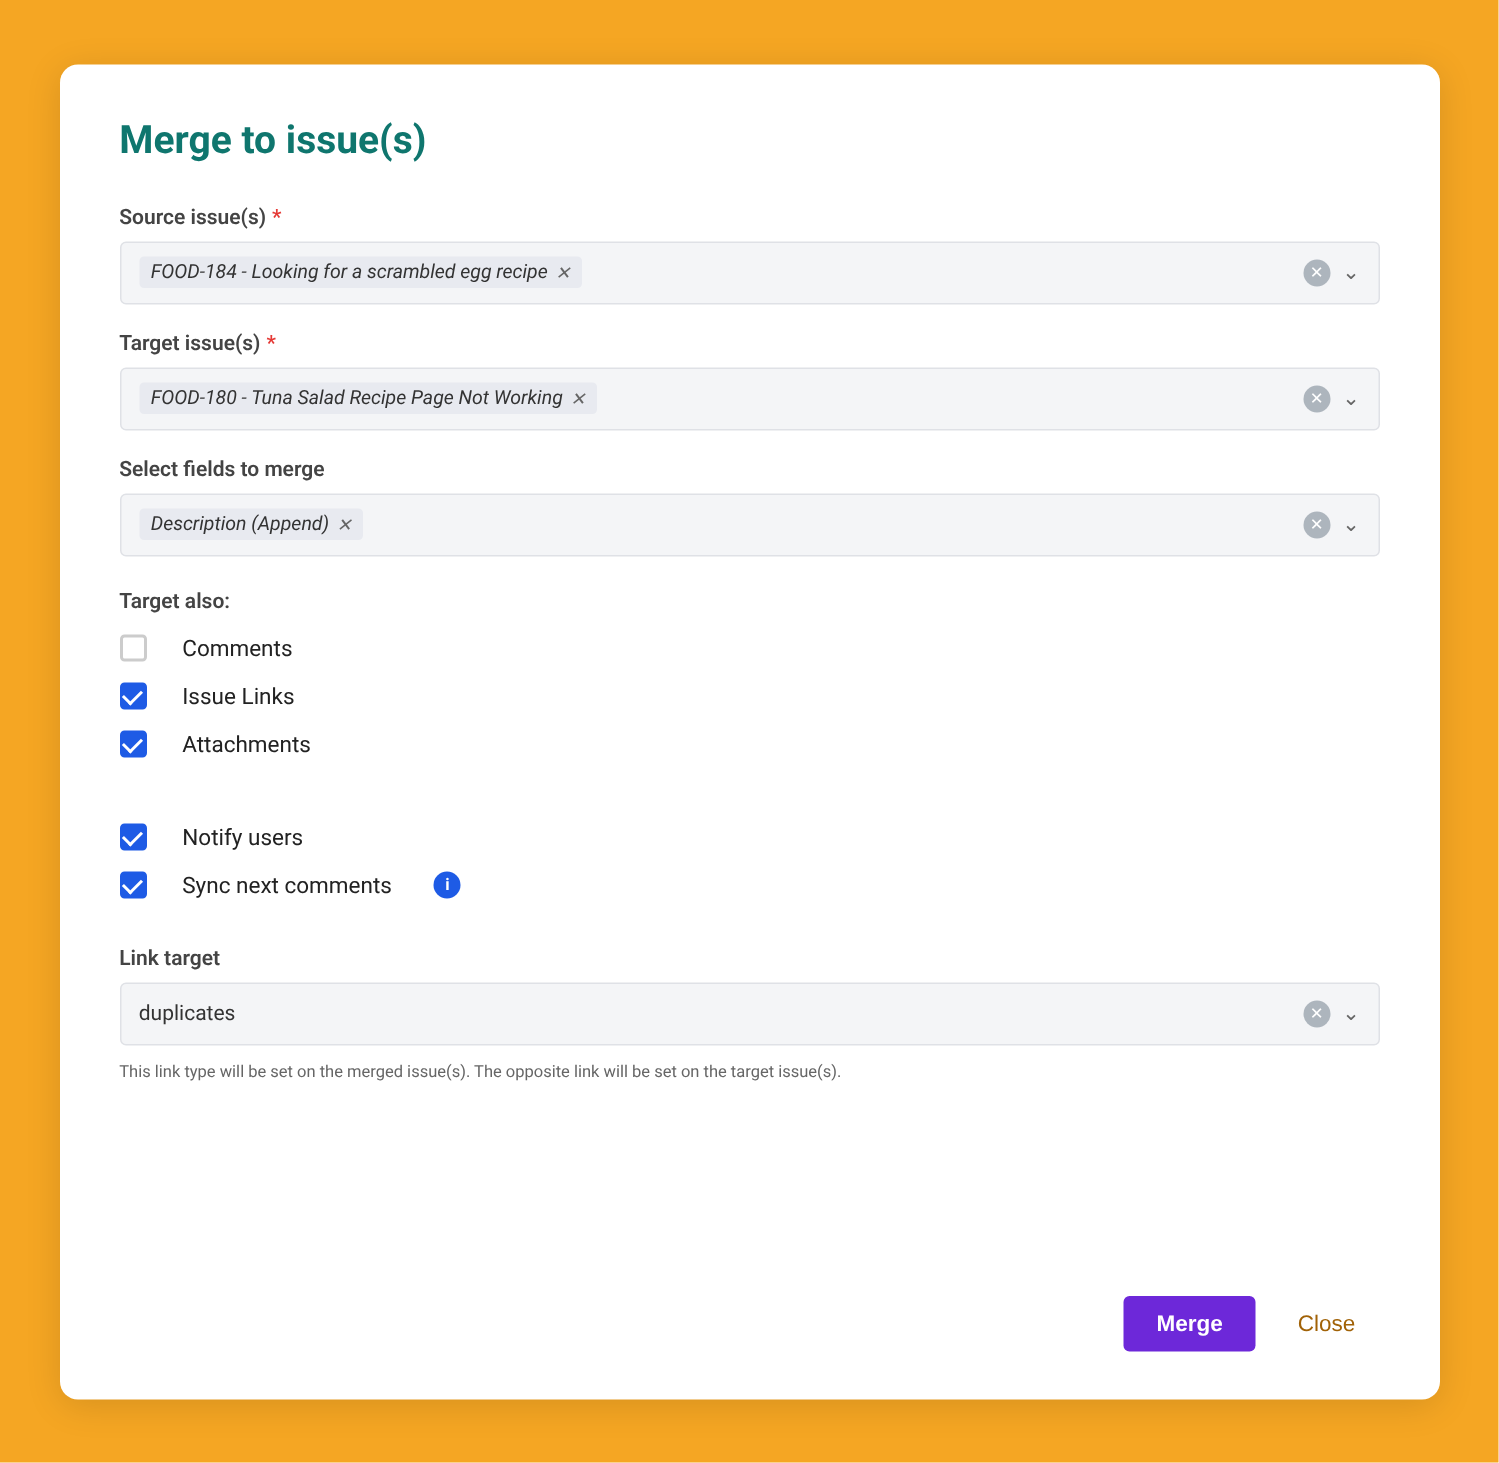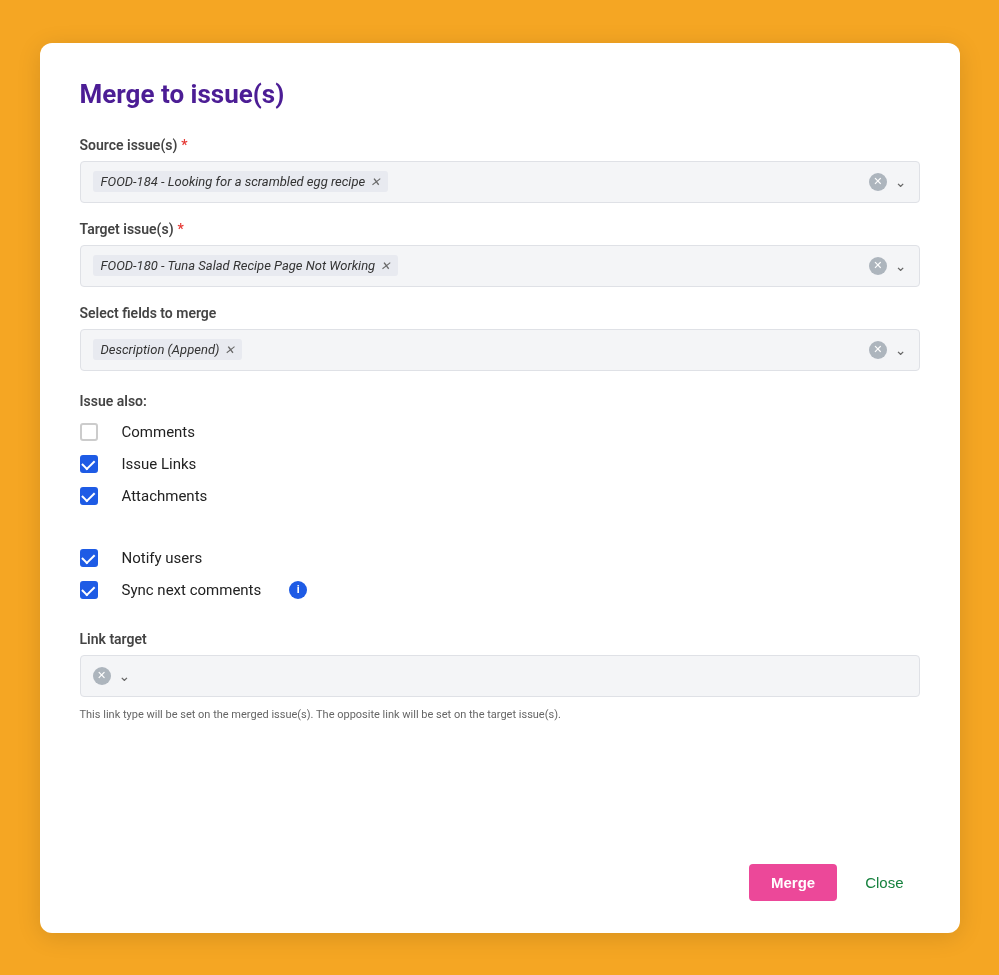--- a/index.html
+++ b/index.html
@@ -26,21 +26,21 @@
       min-height: 890px;
       box-shadow: 0 4px 24px rgba(0,0,0,0.12);
       display: flex;
       flex-direction: column;
       gap: 0;
     }
 
     .modal-title {
       font-size: 26px;
       font-weight: 700;
-      color: #4c1d95;
+      color: #0f766e;
       margin-bottom: 28px;
     }
 
     .field-section {
       margin-bottom: 18px;
     }
 
     .field-label {
       font-size: 14px;
       font-weight: 600;
@@ -206,33 +206,33 @@
     .footer {
       display: flex;
       justify-content: flex-end;
       align-items: center;
       gap: 12px;
       margin-top: auto;
       padding-top: 24px;
     }
 
     .btn-merge {
-      background: #ec4899;
+      background: #6d28d9;
       color: #fff;
       border: none;
       border-radius: 4px;
       padding: 10px 22px;
       font-size: 15px;
       font-weight: 600;
       cursor: pointer;
     }
 
     .btn-close {
       background: transparent;
-      color: #15803d;
+      color: #a16207;
       border: none;
       padding: 10px 16px;
       font-size: 15px;
       font-weight: 500;
       cursor: pointer;
     }
   </style>
 </head>
 <body>
 
@@ -294,21 +294,21 @@
       <div class="select-box-right">
         <div class="clear-icon">
           <span>✕</span>
         </div>
         <span class="chevron-icon">⌄</span>
       </div>
     </div>
   </div>
 
   <div class="field-section">
-    <div class="merge-also-label">Issue also:</div>
+    <div class="merge-also-label">Target also:</div>
     <div class="checkbox-group">
 
       <div class="checkbox-item">
         <div class="checkbox"></div>
         <span class="checkbox-label">Comments</span>
       </div>
 
       <div class="checkbox-item">
         <div class="checkbox checked"></div>
         <span class="checkbox-label">Issue Links</span>
@@ -333,20 +333,23 @@
         <div class="checkbox checked"></div>
         <span class="checkbox-label">Sync next comments</span>
         <span class="info-icon">i</span>
       </div>
     </div>
   </div>
 
   <div class="link-issues-section">
     <div class="field-label">Link target</div>
     <div class="select-box">
+      <div class="select-box-left">
+        <span style="font-size:14px; color:#333;">duplicates</span>
+      </div>
       <div class="select-box-right">
         <div class="clear-icon">
           <span>✕</span>
         </div>
         <span class="chevron-icon">⌄</span>
       </div>
     </div>
     <div class="hint-text">This link type will be set on the merged issue(s). The opposite link will be set on the target issue(s).</div>
   </div>
 

